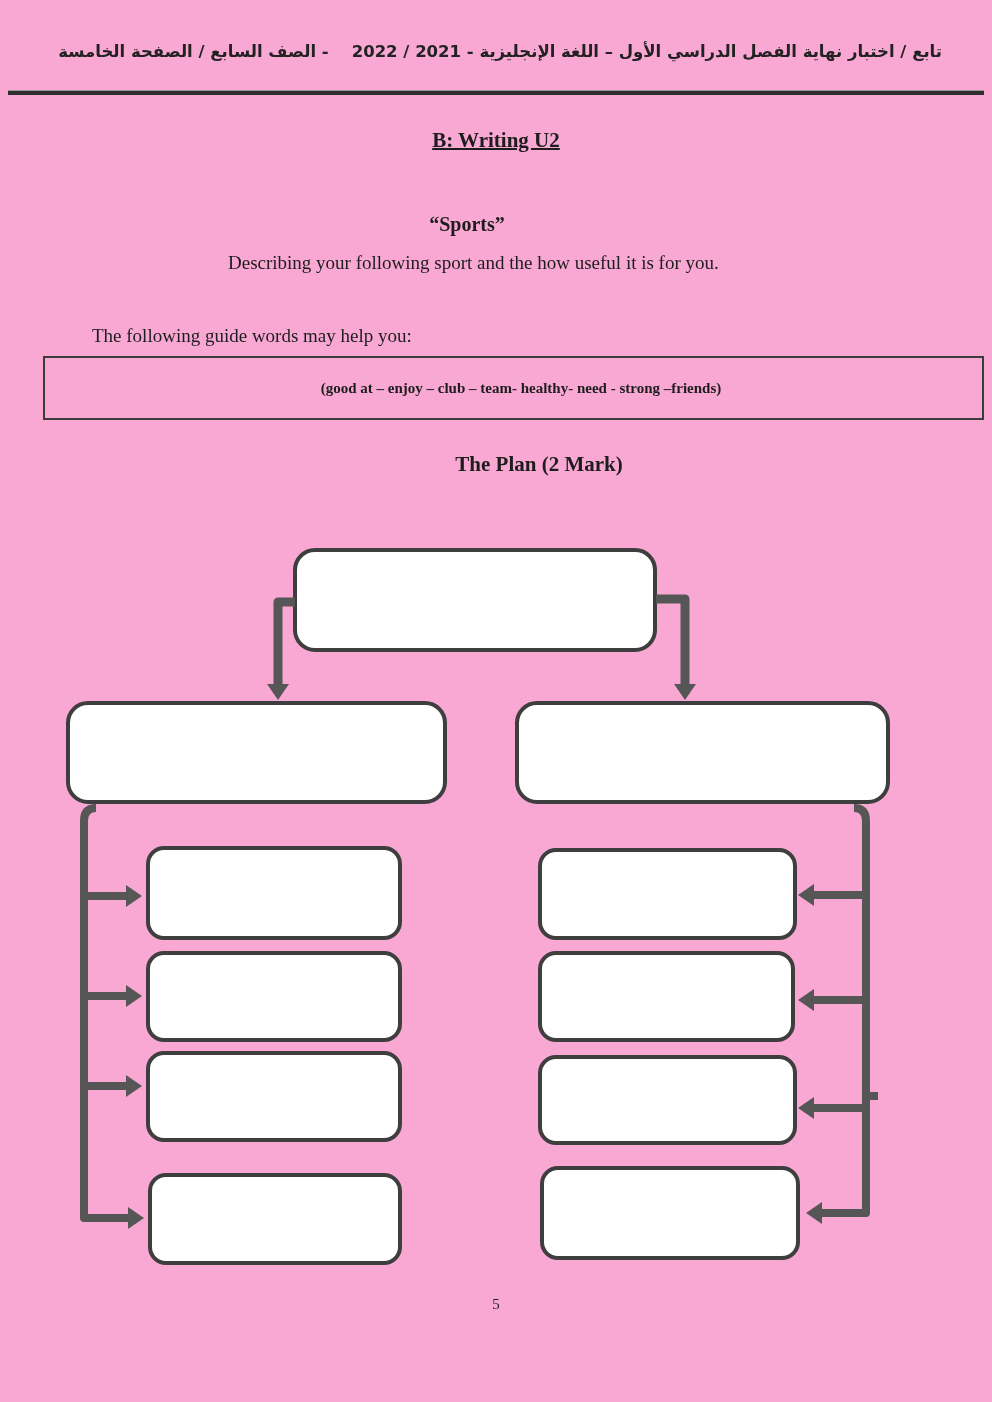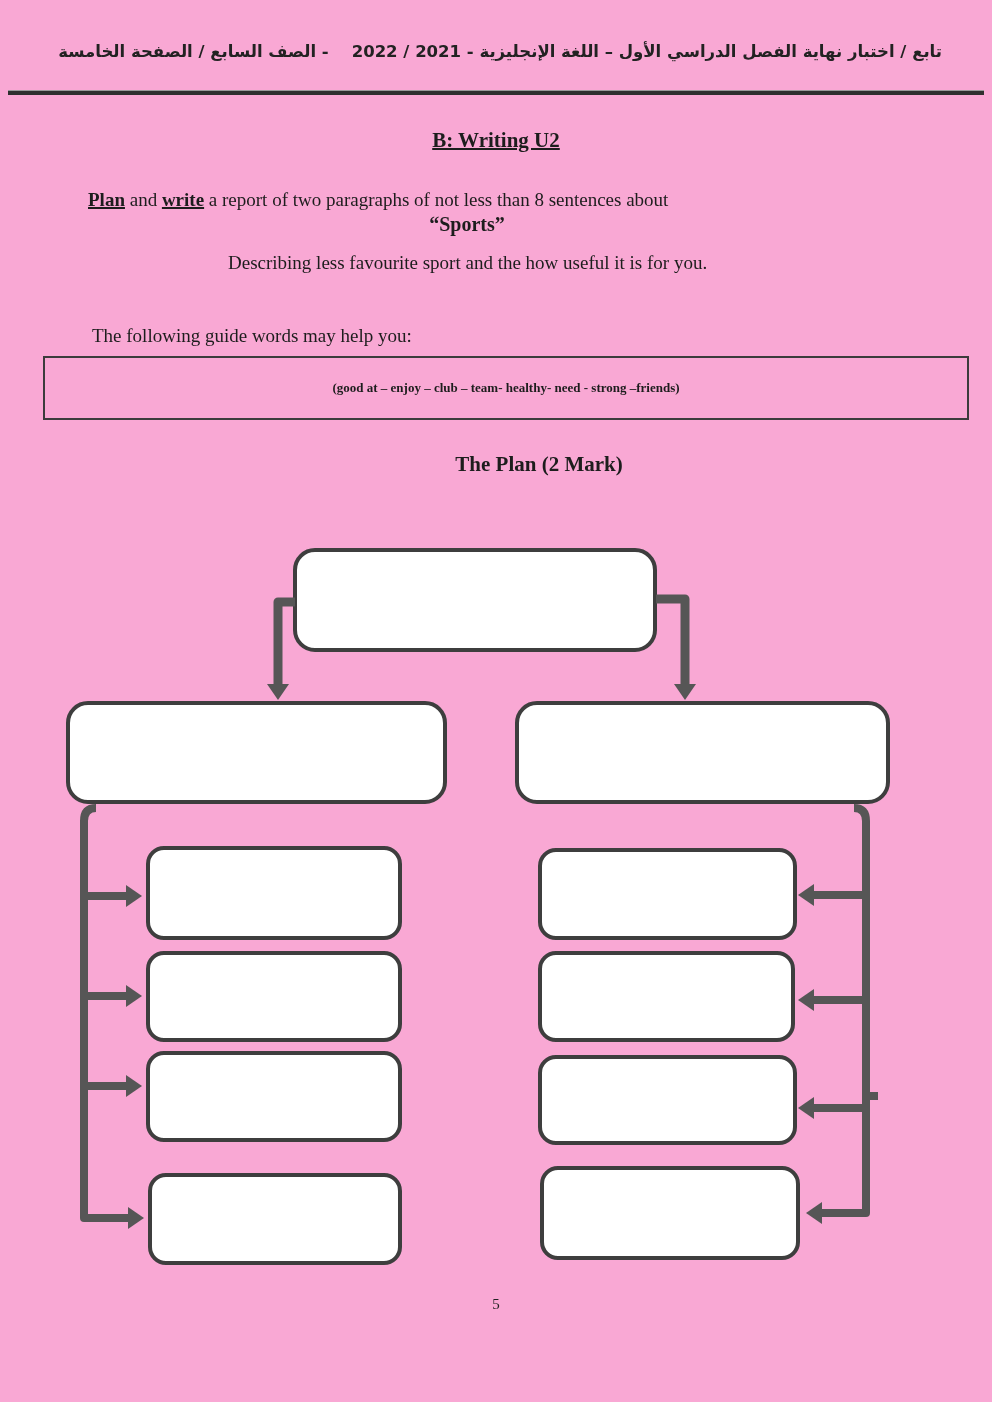--- a/index.html
+++ b/index.html
@@ -66,21 +66,21 @@
     top: 289px; left: 92px;
     font-size: 19px;
     margin-top: 36px;
   }
   .guide-box {
     position: absolute;
     top: 356px; left: 43px;
     width: 922px; height: 60px;
     border: 2px solid #3c3c3c;
     display: flex; align-items: center; justify-content: center;
-    font-size: 13px; font-weight: bold;
+    font-size: 15px; font-weight: bold; padding-left: 15px;
   }
   .plan-title {
     position: absolute;
     top: 452px; left: 43px; width: 100%;
     text-align: center;
     font-size: 21px; font-weight: bold;
   }
   .diagram {
     position: absolute;
     top: 540px; left: 0;
@@ -97,27 +97,24 @@
 <body>
 
 <div class="page">
 
   <div class="arabic-header" dir="rtl">تابع / اختبار نهاية الفصل الدراسي الأول – اللغة الإنجليزية - 2021 / 2022    - الصف السابع / الصفحة الخامسة</div>
 
   <div class="header-rule"></div>
 
   <div class="sec-title">B: Writing U2</div>
 
-  <p class="task-line">
-    <span class="kw">Plan</span><span> and </span><span class="kw">write</span><span> a report of two paragraphs of not less than 8 sentences about</span>
-  </p>
 
   <div class="topic">“Sports”</div>
 
-  <div class="desc">Describing less favourite sport and the how useful it is for you.</div>
+  <div class="desc">Describing your following sport and the how useful it is for you.</div>
 
   <div class="guide-intro">The following guide words may help you:</div>
 
   <div class="guide-box">
     <span>(good at – enjoy – club – team- healthy- need - strong –friends)</span>
   </div>
 
   <div class="plan-title">The Plan (2 Mark)</div>
 
   <svg class="diagram" width="992" height="745" viewBox="0 0 992 745">

